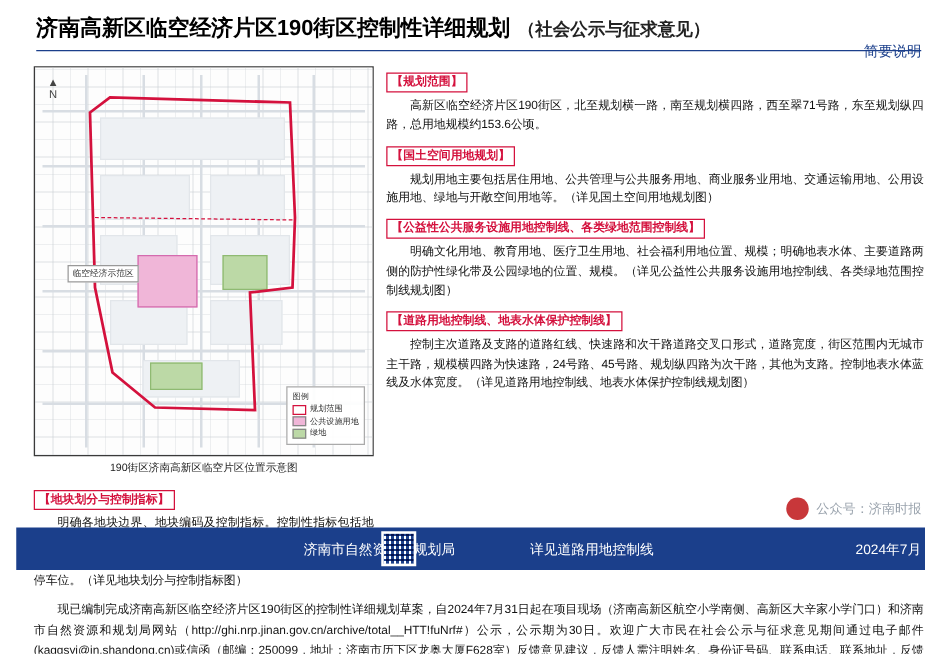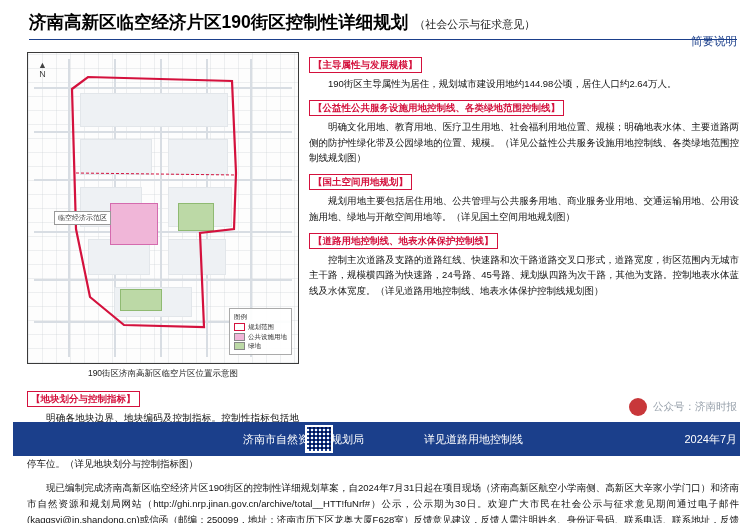--- a/index.html
+++ b/index.html
@@ -34,23 +34,23 @@
     gap: 6px;
   }
   .main-title {
     font-size: 17.5px;
     font-weight: bold;
     color: #000;
     letter-spacing: 0px;
     line-height: 1.15;
   }
   .sub-title {
-    font-size: 11px;
+    font-size: 14px;
     color: #222;
-    font-weight: normal;
+    font-weight: bold;
   }
   .header-rule {
     margin-top: 7px;
     border-bottom: 1.5px solid #1b3f8b;
     width: 100%;
   }
   .header-note {
     position: absolute;
     right: 16px;
     top: 34px;
@@ -326,34 +326,34 @@
       <div class="map-caption">190街区济南高新区临空片区位置示意图</div>
 
       <div class="left-text">
         <div class="tag">【地块划分与控制指标】</div>
         <p class="para">明确各地块边界、地块编码及控制指标。控制性指标包括地块编号、用地分类、用地代码、用地面积、地上容积率、地下容积率配套设施；引导性指标包括建筑密度、建筑高度、绿地率、停车位。（详见地块划分与控制指标图）</p>
       </div>
     </div>
 
     <div class="right-col">
 
-
       <div class="section">
-        <div class="tag">【主导属性与发展规模】</div>
-        <p class="para">190街区主导属性为居住，规划城市建设用地约144.98公顷，居住人口约2.64万人。</p>
+        <div class="tag">【规划范围】</div>
+        <p class="para">高新区临空经济片区190街区，北至规划横一路，南至规划横四路，西至翠71号路，东至规划纵四路，总用地规模约153.6公顷。</p>
+      </div>
+
+
+      <div class="section">
+        <div class="tag">【国土空间用地规划】</div>
+        <p class="para">规划用地主要包括居住用地、公共管理与公共服务用地、商业服务业用地、交通运输用地、公用设施用地、绿地与开敞空间用地等。（详见国土空间用地规划图）</p>
       </div>
 
       <div class="section">
         <div class="tag">【公益性公共服务设施用地控制线、各类绿地范围控制线】</div>
         <p class="para">明确文化用地、教育用地、医疗卫生用地、社会福利用地位置、规模；明确地表水体、主要道路两侧的防护性绿化带及公园绿地的位置、规模。（详见公益性公共服务设施用地控制线、各类绿地范围控制线规划图）</p>
-      </div>
-
-      <div class="section">
-        <div class="tag">【国土空间用地规划】</div>
-        <p class="para">规划用地主要包括居住用地、公共管理与公共服务用地、商业服务业用地、交通运输用地、公用设施用地、绿地与开敞空间用地等。（详见国土空间用地规划图）</p>
       </div>
 
       <div class="section">
         <div class="tag">【道路用地控制线、地表水体保护控制线】</div>
         <p class="para">控制主次道路及支路的道路红线、快速路和次干路道路交叉口形式，道路宽度，街区范围内无城市主干路，规模横四路为快速路，24号路、45号路、规划纵四路为次干路，其他为支路。控制地表水体蓝线及水体宽度。（详见道路用地控制线、地表水体保护控制线规划图）</p>
       </div>
 
     </div>
   </div>
 

